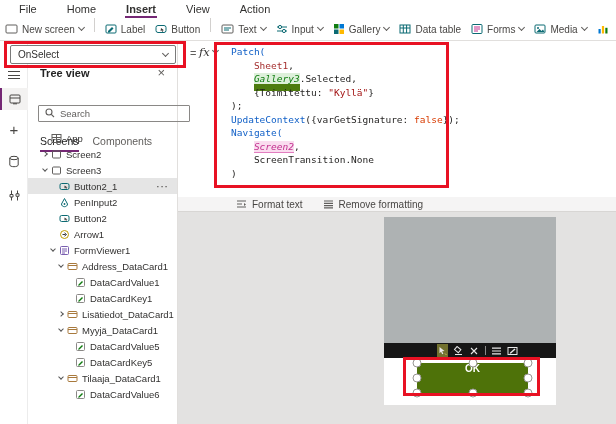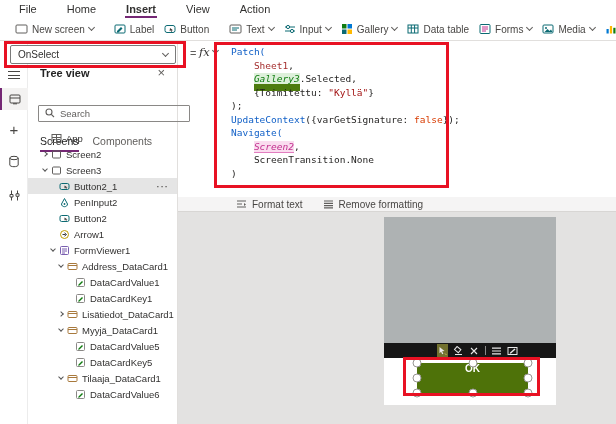--- a/index.html
+++ b/index.html
@@ -11,21 +11,21 @@
   }
   
   #menubar { position:absolute; left:0; top:0; width:616px; height:18px;
     display:flex; align-items:center; padding-left:10px; gap:12px; background:#fff; }
   .menu-item { padding:2px 9px 3px 9px; font-size:11px; color:#323130; cursor:default; position:relative; }
   .menu-item.active { font-weight:bold; }
   .menu-item.active::after { content:""; position:absolute; left:8px; right:8px; bottom:0;
     height:2px; background:#742774; }
   
   #toolbar { position:absolute; left:0; top:18px; width:616px; height:23px;
-    display:flex; padding-left:10px; background:#fff;
+    display:flex; background:#fff;
     border-bottom:1px solid #e1dfdd; white-space:nowrap; }
   .tb-item { display:inline-flex; align-items:center; gap:4px; padding:2px 5px; color:#484644; font-size:10px; }
   .tb-sep { width:1px; height:14px; background:#d2d0ce; margin:0 5px; }
   .icon-12 svg { display:block; }
   .cv { width:5px; height:5px; border-right:1.2px solid #605e5c; border-bottom:1.2px solid #605e5c;
     display:inline-block; transform:rotate(45deg); margin-top:-3px; }
   
   .redbox { position:absolute; border:3px solid #e81123; pointer-events:none; z-index:30; }
   #redbox-property { left:4px; top:41px; width:182px; height:27px; }
   #redbox-formula  { left:214px; top:42px; width:235px; height:146px; }

